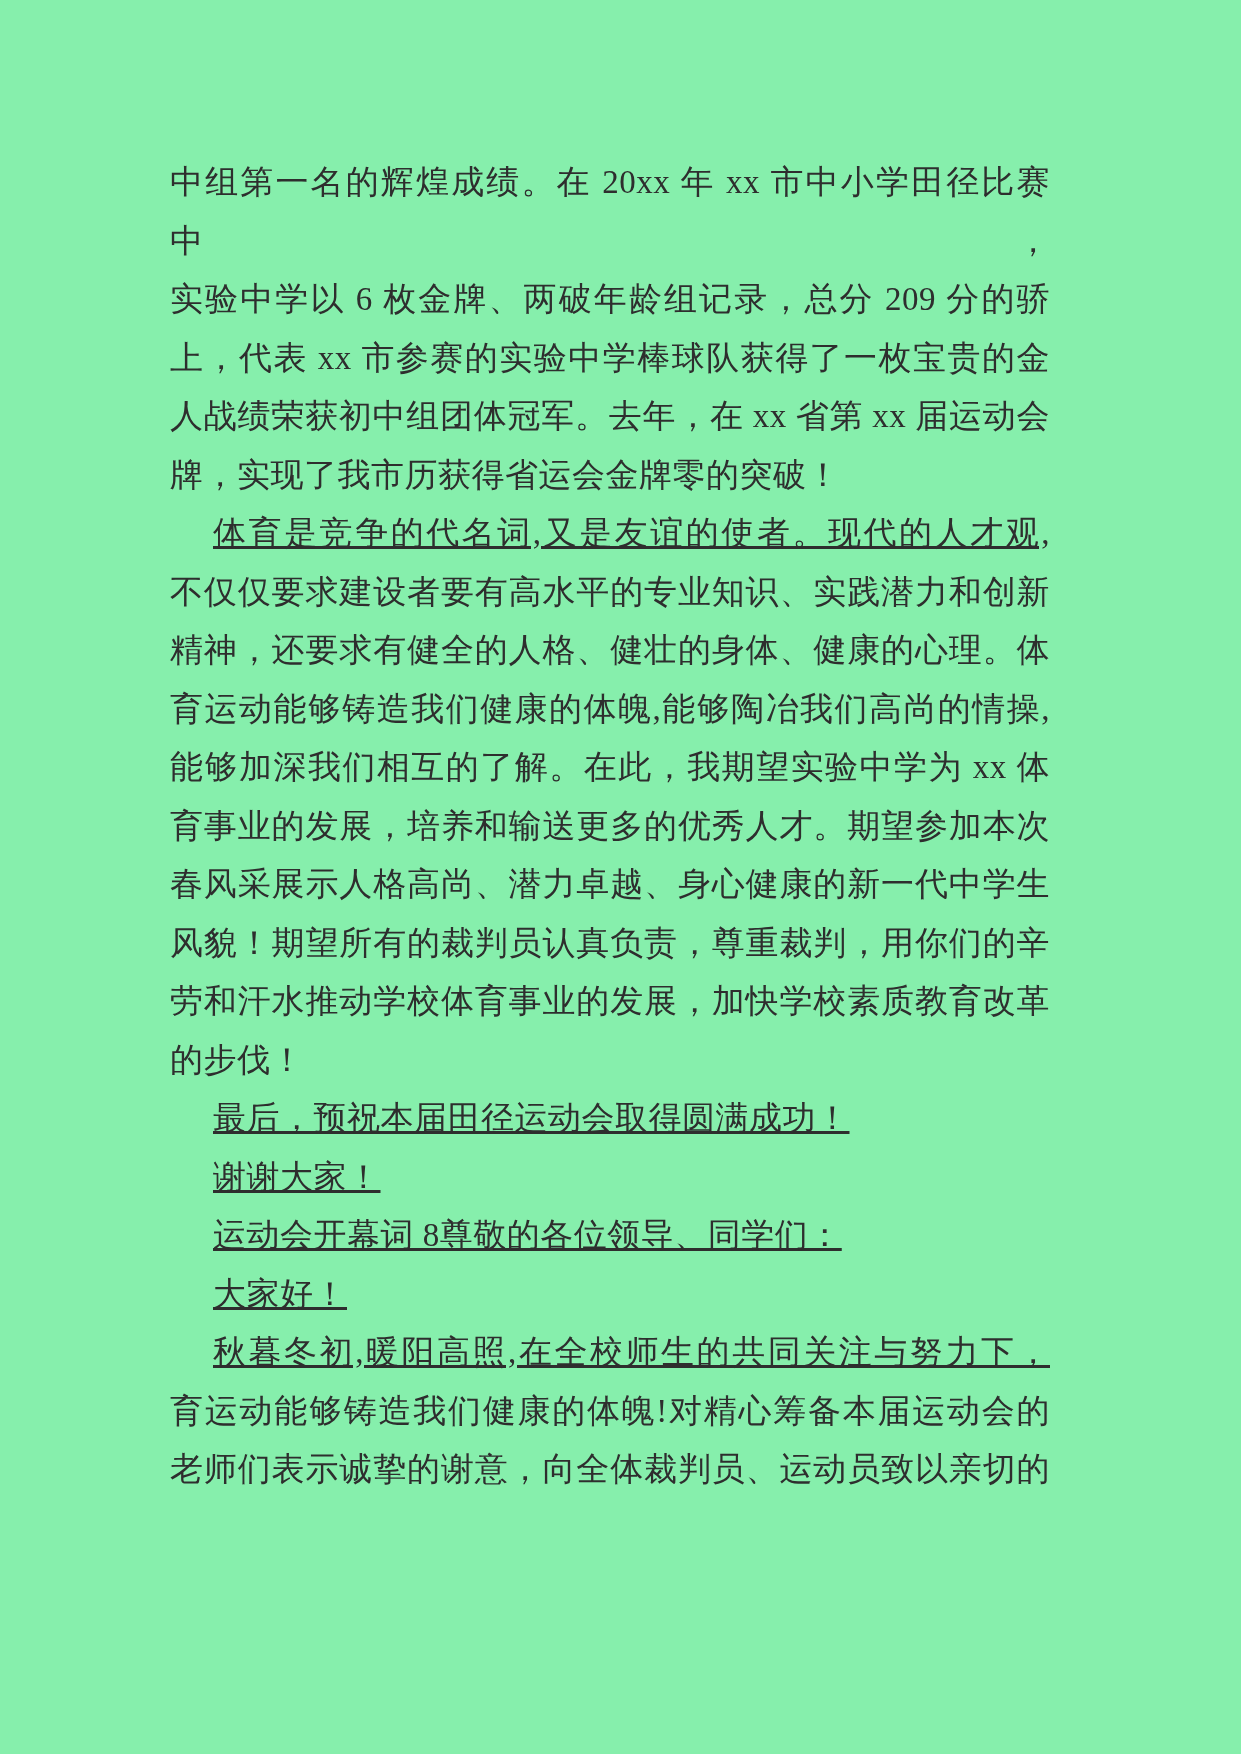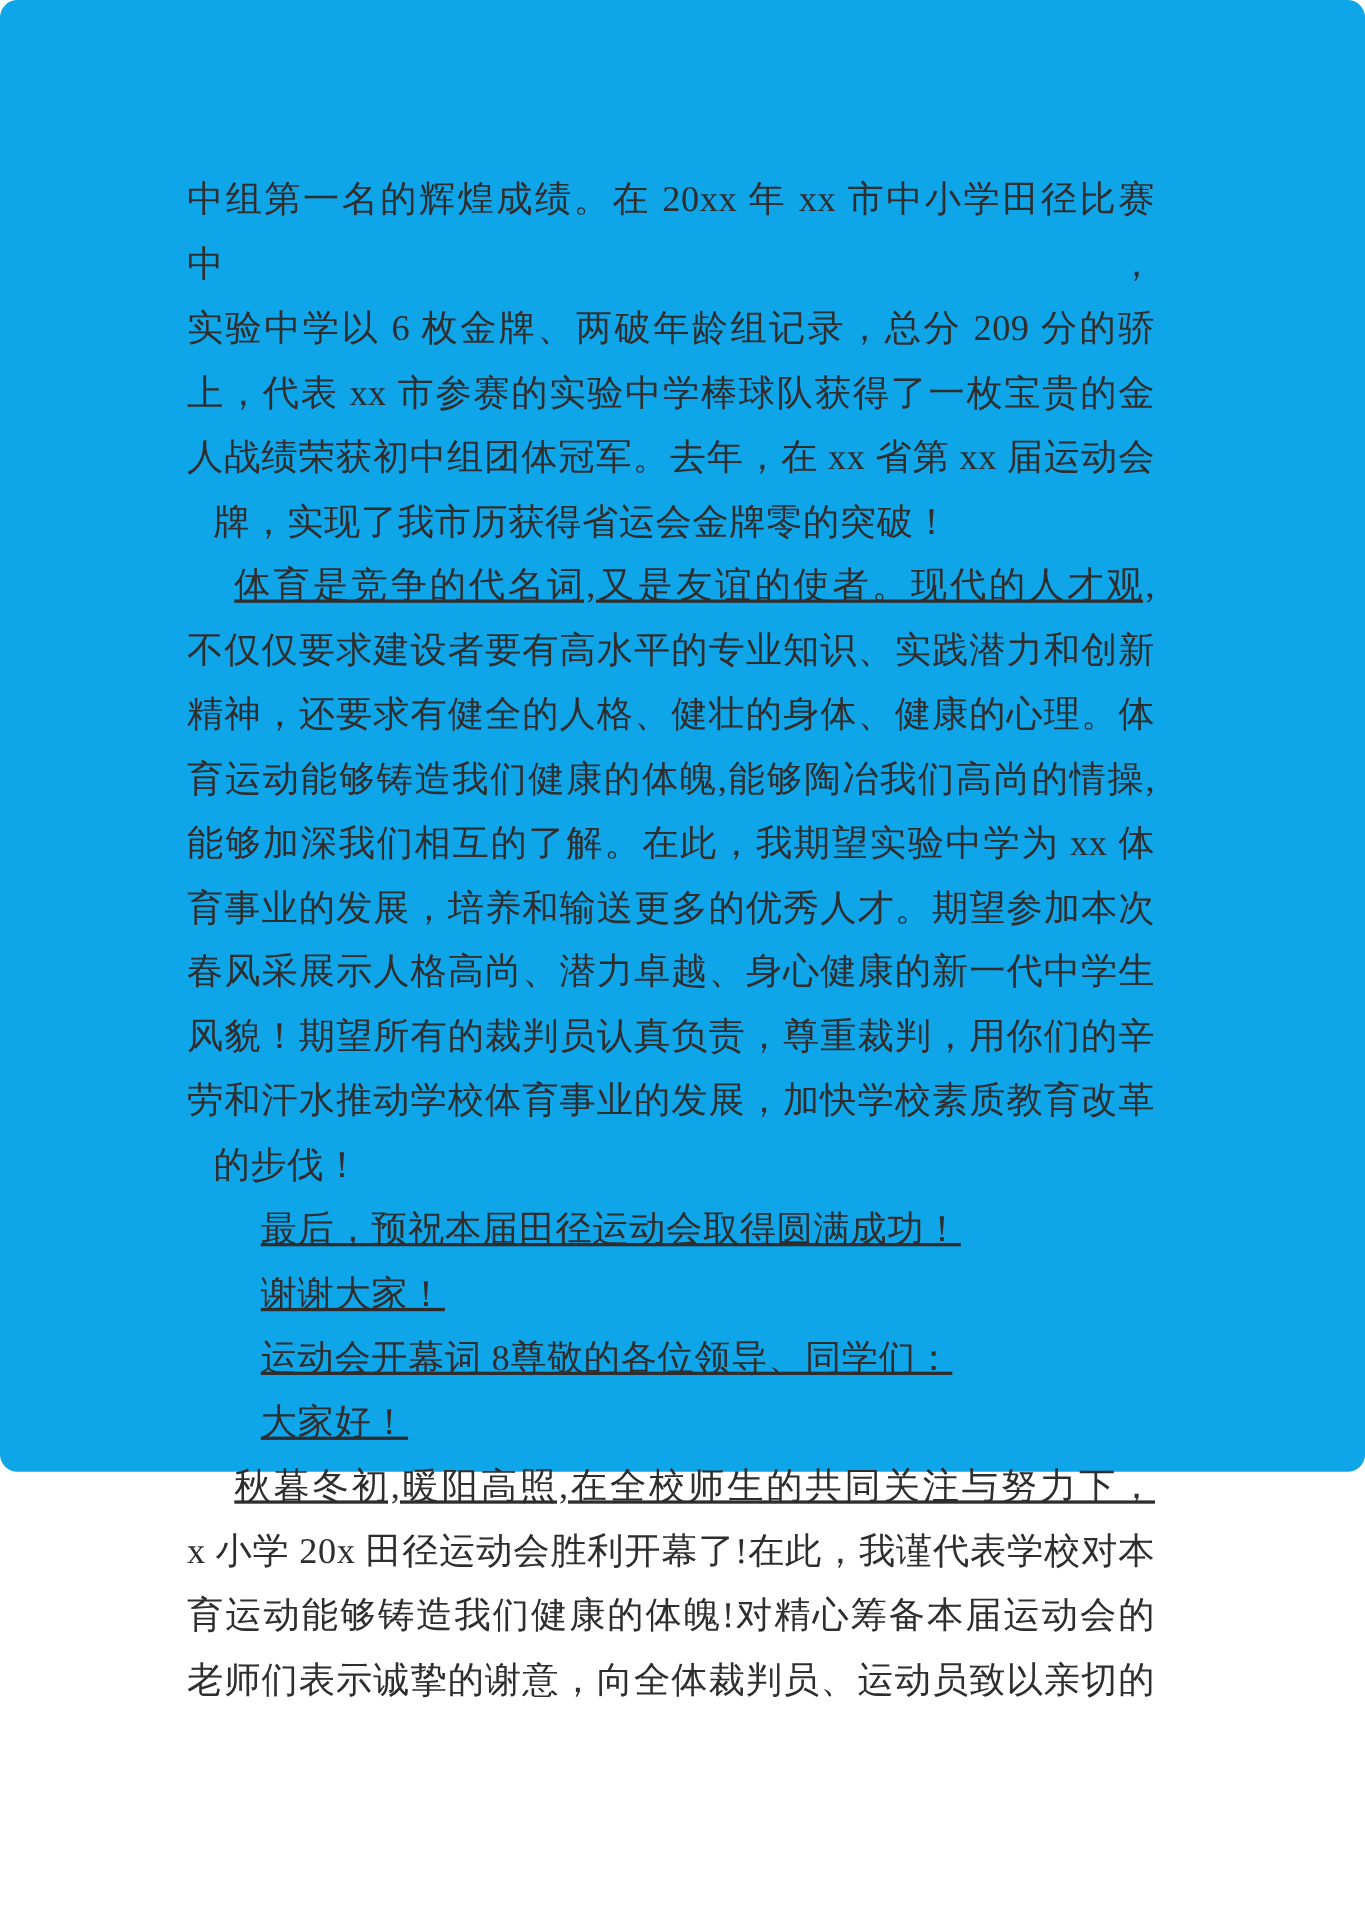--- a/index.html
+++ b/index.html
@@ -11,23 +11,22 @@
     width: 1241px;
     height: 1754px;
     position: relative;
     font-family: "Liberation Serif", "DejaVu Serif", serif;
     overflow: hidden;
   }
   .page {
     position: absolute;
     left: 0; top: 0;
     width: 1241px;
-    height: 1338px;
-    background: #0ea5e9;
-    border-radius: 16px;
+    height: 1754px;
+    background: #86efac;
   }
   .text-block {
     position: absolute;
     left: 170px;
     top: 153px;
     width: 880px;
     font-size: 33px;
     line-height: 58.5px;
     color: #2e2e2e;
     letter-spacing: 0.5px;
@@ -38,21 +37,20 @@
     white-space: normal;
   }
   
   .line.fill {
     text-align-last: justify;
   }
   
   .line.short {
     text-align: center;
     text-align-last: left;
-    margin-left: 24px;
   }
   
   .line.indent {
     text-indent: 43px;
     text-decoration: underline;
   }
 </style>
 </head>
 <body>
 
@@ -71,17 +69,16 @@
     <div class="line fill">育事业的发展，培养和输送更多的优秀人才。期望参加本次</div>
     <div class="line fill">春风采展示人格高尚、潜力卓越、身心健康的新一代中学生</div>
     <div class="line fill">风貌！期望所有的裁判员认真负责，尊重裁判，用你们的辛</div>
     <div class="line fill">劳和汗水推动学校体育事业的发展，加快学校素质教育改革</div>
     <div class="line short">的步伐！</div>
     <div class="line short indent">最后，预祝本届田径运动会取得圆满成功！</div>
     <div class="line short indent">谢谢大家！</div>
     <div class="line short indent">运动会开幕词 8尊敬的各位领导、同学们：</div>
     <div class="line short indent">大家好！</div>
     <div class="line fill indent">秋暮冬初,暖阳高照,在全校师生的共同关注与努力下，</div>
-    <div class="line fill">x 小学 20x 田径运动会胜利开幕了!在此，我谨代表学校对本</div>
     <div class="line fill">育运动能够铸造我们健康的体魄!对精心筹备本届运动会的</div>
     <div class="line fill">老师们表示诚挚的谢意，向全体裁判员、运动员致以亲切的</div>
   </div>
 </div>
 
 </body></html>

